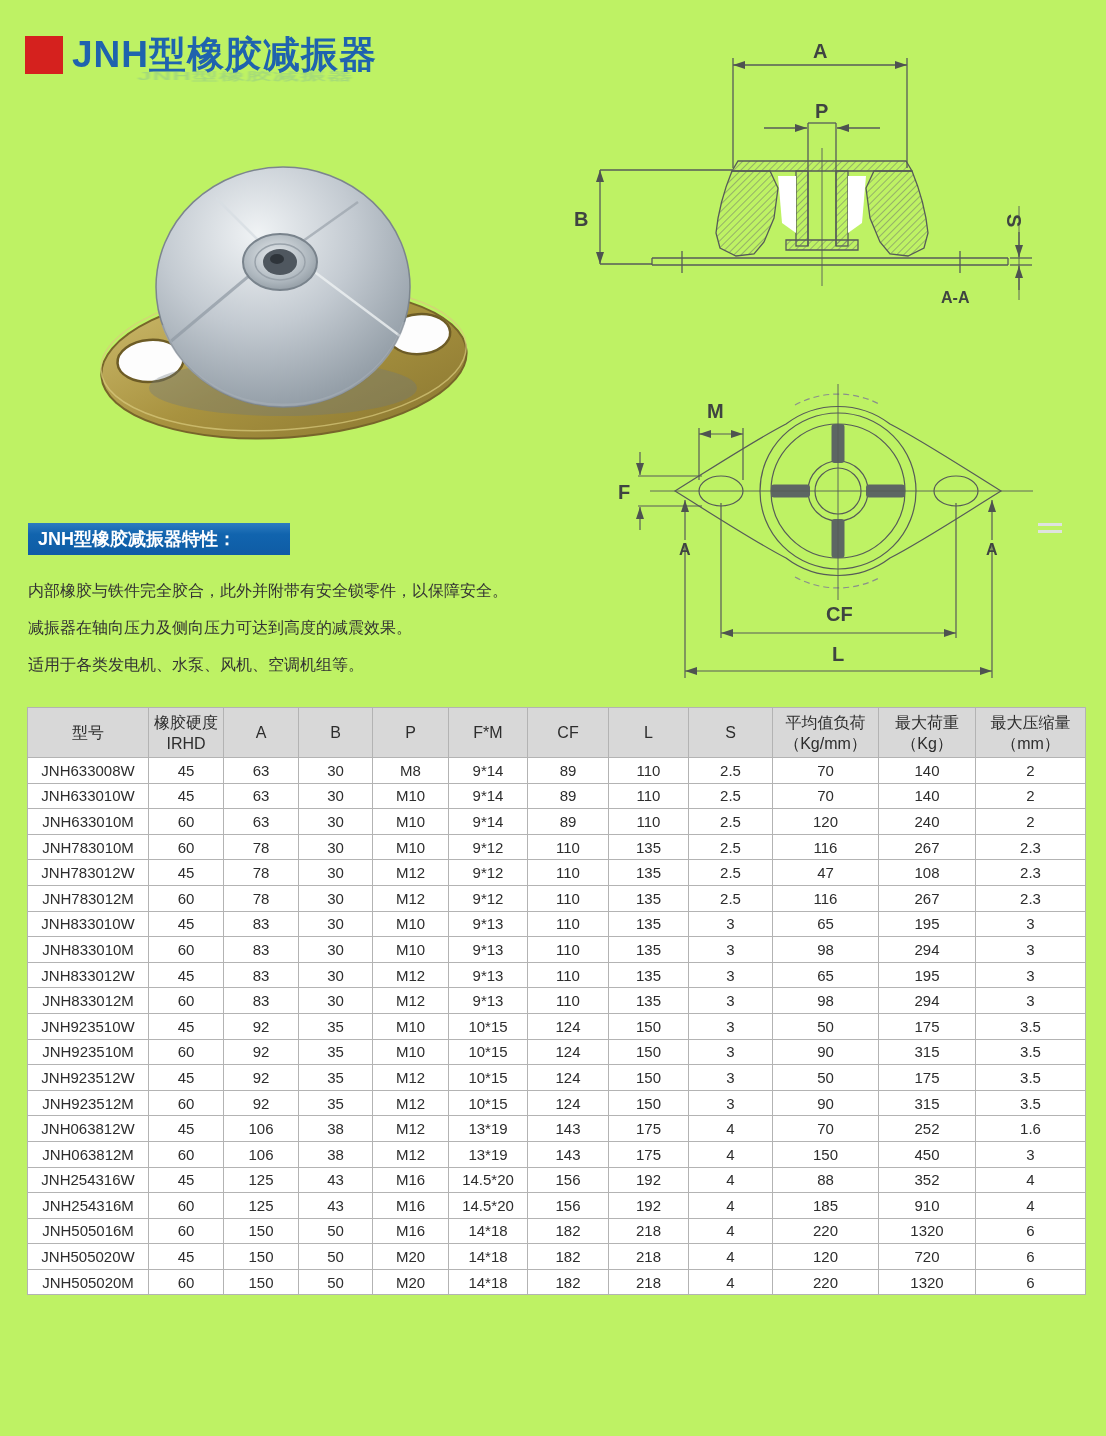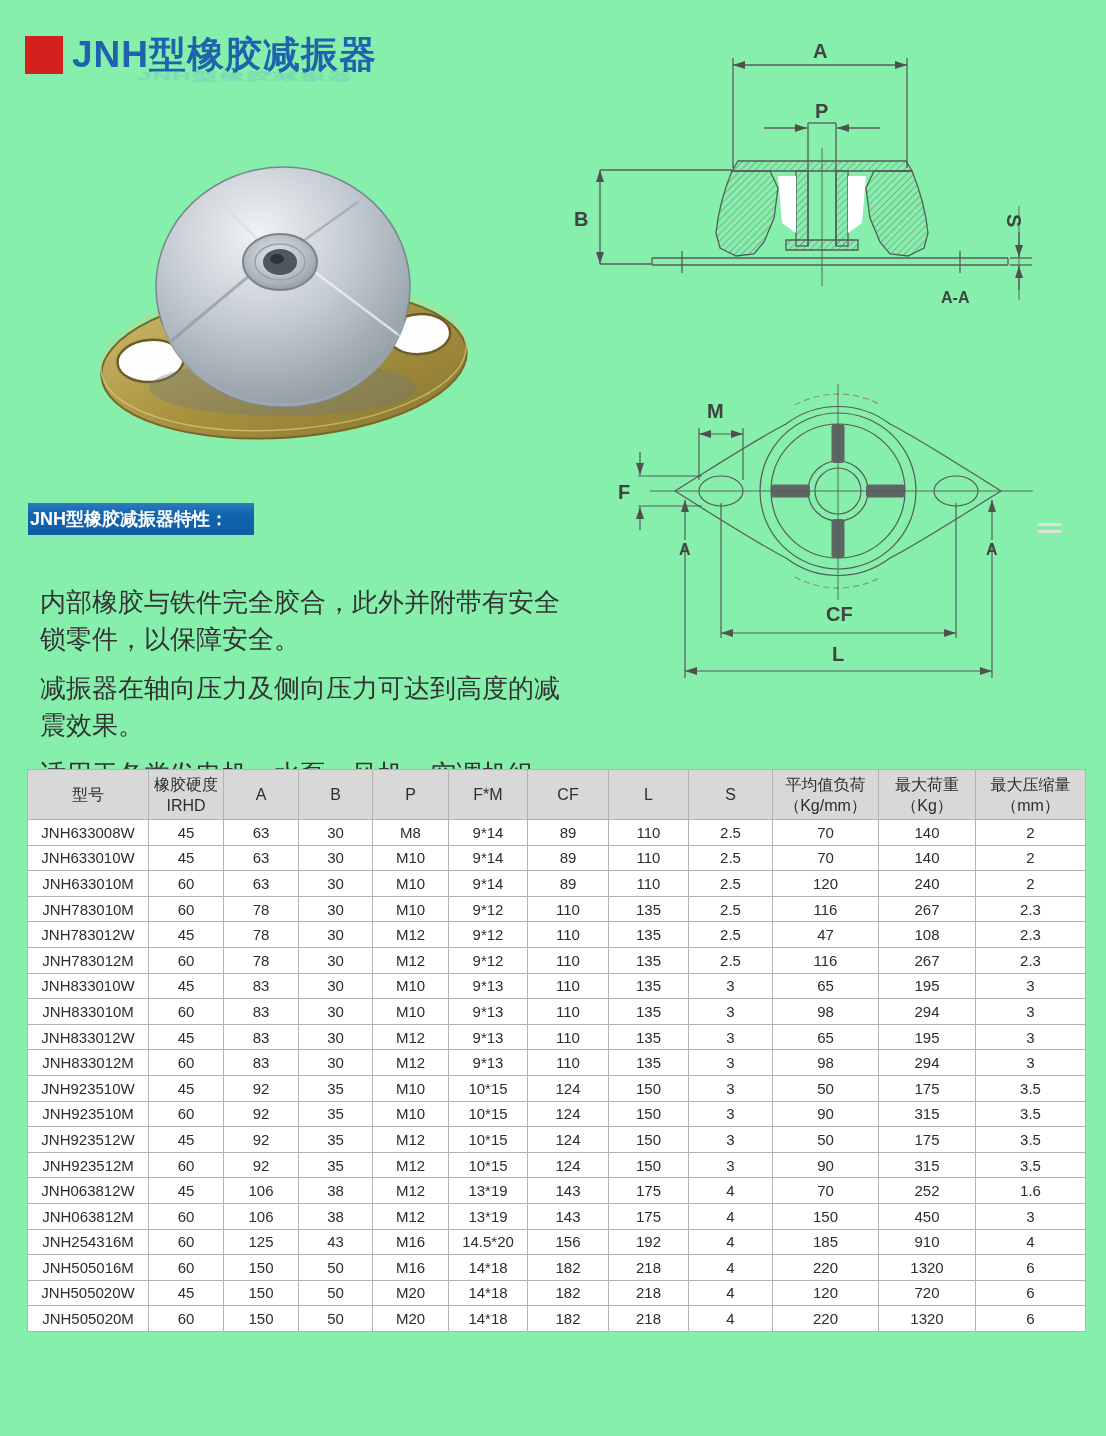--- a/index.html
+++ b/index.html
@@ -1,18 +1,18 @@
 <!DOCTYPE html>
 <html><head>
 <meta charset="utf-8">
 <style>
   * { box-sizing: border-box; }
   html,body { margin:0; padding:0; background:#fff; }
   .page {
-    position:relative; width:1106px; height:1436px; background:#86efac;
+    position:relative; width:1106px; height:1436px; background:#bef264;
     font-family:"Liberation Sans","DejaVu Sans",sans-serif; overflow:hidden;text-decoration:underline;
   }
   
   .title-row { position:absolute; left:25px; top:30px; display:flex; align-items:center; gap:9px; }
   .red-square { width:38px; height:38px; background:#d5211e; }
   .page-title { margin:0; font-size:37px; font-weight:bold; color:#1f63ae; letter-spacing:1px; white-space:nowrap; }
   .title-echo {
     position:absolute; left:137px; top:69px; font-size:26px; font-weight:bold; color:#4c86c2;
     opacity:0.22; transform:scaleY(0.42); transform-origin:top left; filter:blur(1px);
     letter-spacing:1px; white-space:nowrap; pointer-events:none;
@@ -22,29 +22,29 @@
   
   .drawing-section { position:absolute; left:560px; top:18px; width:546px; height:312px; }
   .drawing-top     { position:absolute; left:590px; top:368px; width:516px; height:336px; }
   .dim-label { fill:#3f4441; font-size:20px; font-weight:bold; font-family:"Liberation Sans",sans-serif; }
   .dim-label-sm { fill:#3f4441; font-size:16px; font-weight:bold; font-family:"Liberation Sans",sans-serif; }
   
   .equals-mark { position:absolute; left:1038px; top:523px; width:24px; }
   .equals-mark span { display:block; height:3px; background:#dfe3de; margin-bottom:4px; }
   
   .features-banner {
-    position:absolute; left:28px; top:503px; width:226px; height:32px;
+    position:absolute; left:28px; top:523px; width:262px; height:32px;
     background:linear-gradient(180deg,#2d7cc0 0%,#1164ae 35%,#0f5ca5 100%);
-    color:#ffffff; font-size:18px; font-weight:bold; line-height:32px; padding-left:2px;
+    color:#ffffff; font-size:18px; font-weight:bold; line-height:32px; padding-left:10px;
   }
   .features { position:absolute; left:28px; top:572px; width:560px; color:#333333; }
-  .features p { margin:12px; font-size:26px; line-height:37px; }
+  .features p { margin:0; font-size:16px; line-height:37px; }
   
   .spec-table {
-    position:absolute; left:27px; top:769px; width:1058px;
+    position:absolute; left:27px; top:707px; width:1058px;
     border-collapse:collapse; table-layout:fixed; color:#2d2d2d;border-radius:20px;
   }
   .spec-table th, .spec-table td {
     border:1px solid #b3b3b3; text-align:center; vertical-align:middle; padding:0;
   }
   .spec-table th {
     background:#d8d8d8; height:50px; font-weight:normal; font-size:16px;
     line-height:21px; white-space:pre-line;
   }
   .spec-table td { height:25.6px; font-size:15px; background:#ffffff; }
@@ -482,29 +482,43 @@
           <td>M12</td>
           <td>13*19</td>
           <td>143</td>
           <td>175</td>
           <td>4</td>
           <td>150</td>
           <td>450</td>
           <td>3</td>
         </tr>
         <tr>
-          <td>JNH254316M</td>
-          <td>60</td>
+          <td>JNH254316W</td>
+          <td>45</td>
           <td>125</td>
           <td>43</td>
           <td>M16</td>
           <td>14.5*20</td>
           <td>156</td>
           <td>192</td>
           <td>4</td>
+          <td>88</td>
+          <td>352</td>
+          <td>4</td>
+        </tr>
+        <tr>
+          <td>JNH254316M</td>
+          <td>60</td>
+          <td>125</td>
+          <td>43</td>
+          <td>M16</td>
+          <td>14.5*20</td>
+          <td>156</td>
+          <td>192</td>
+          <td>4</td>
           <td>185</td>
           <td>910</td>
           <td>4</td>
         </tr>
         <tr>
           <td>JNH505016M</td>
           <td>60</td>
           <td>150</td>
           <td>50</td>
           <td>M16</td>

